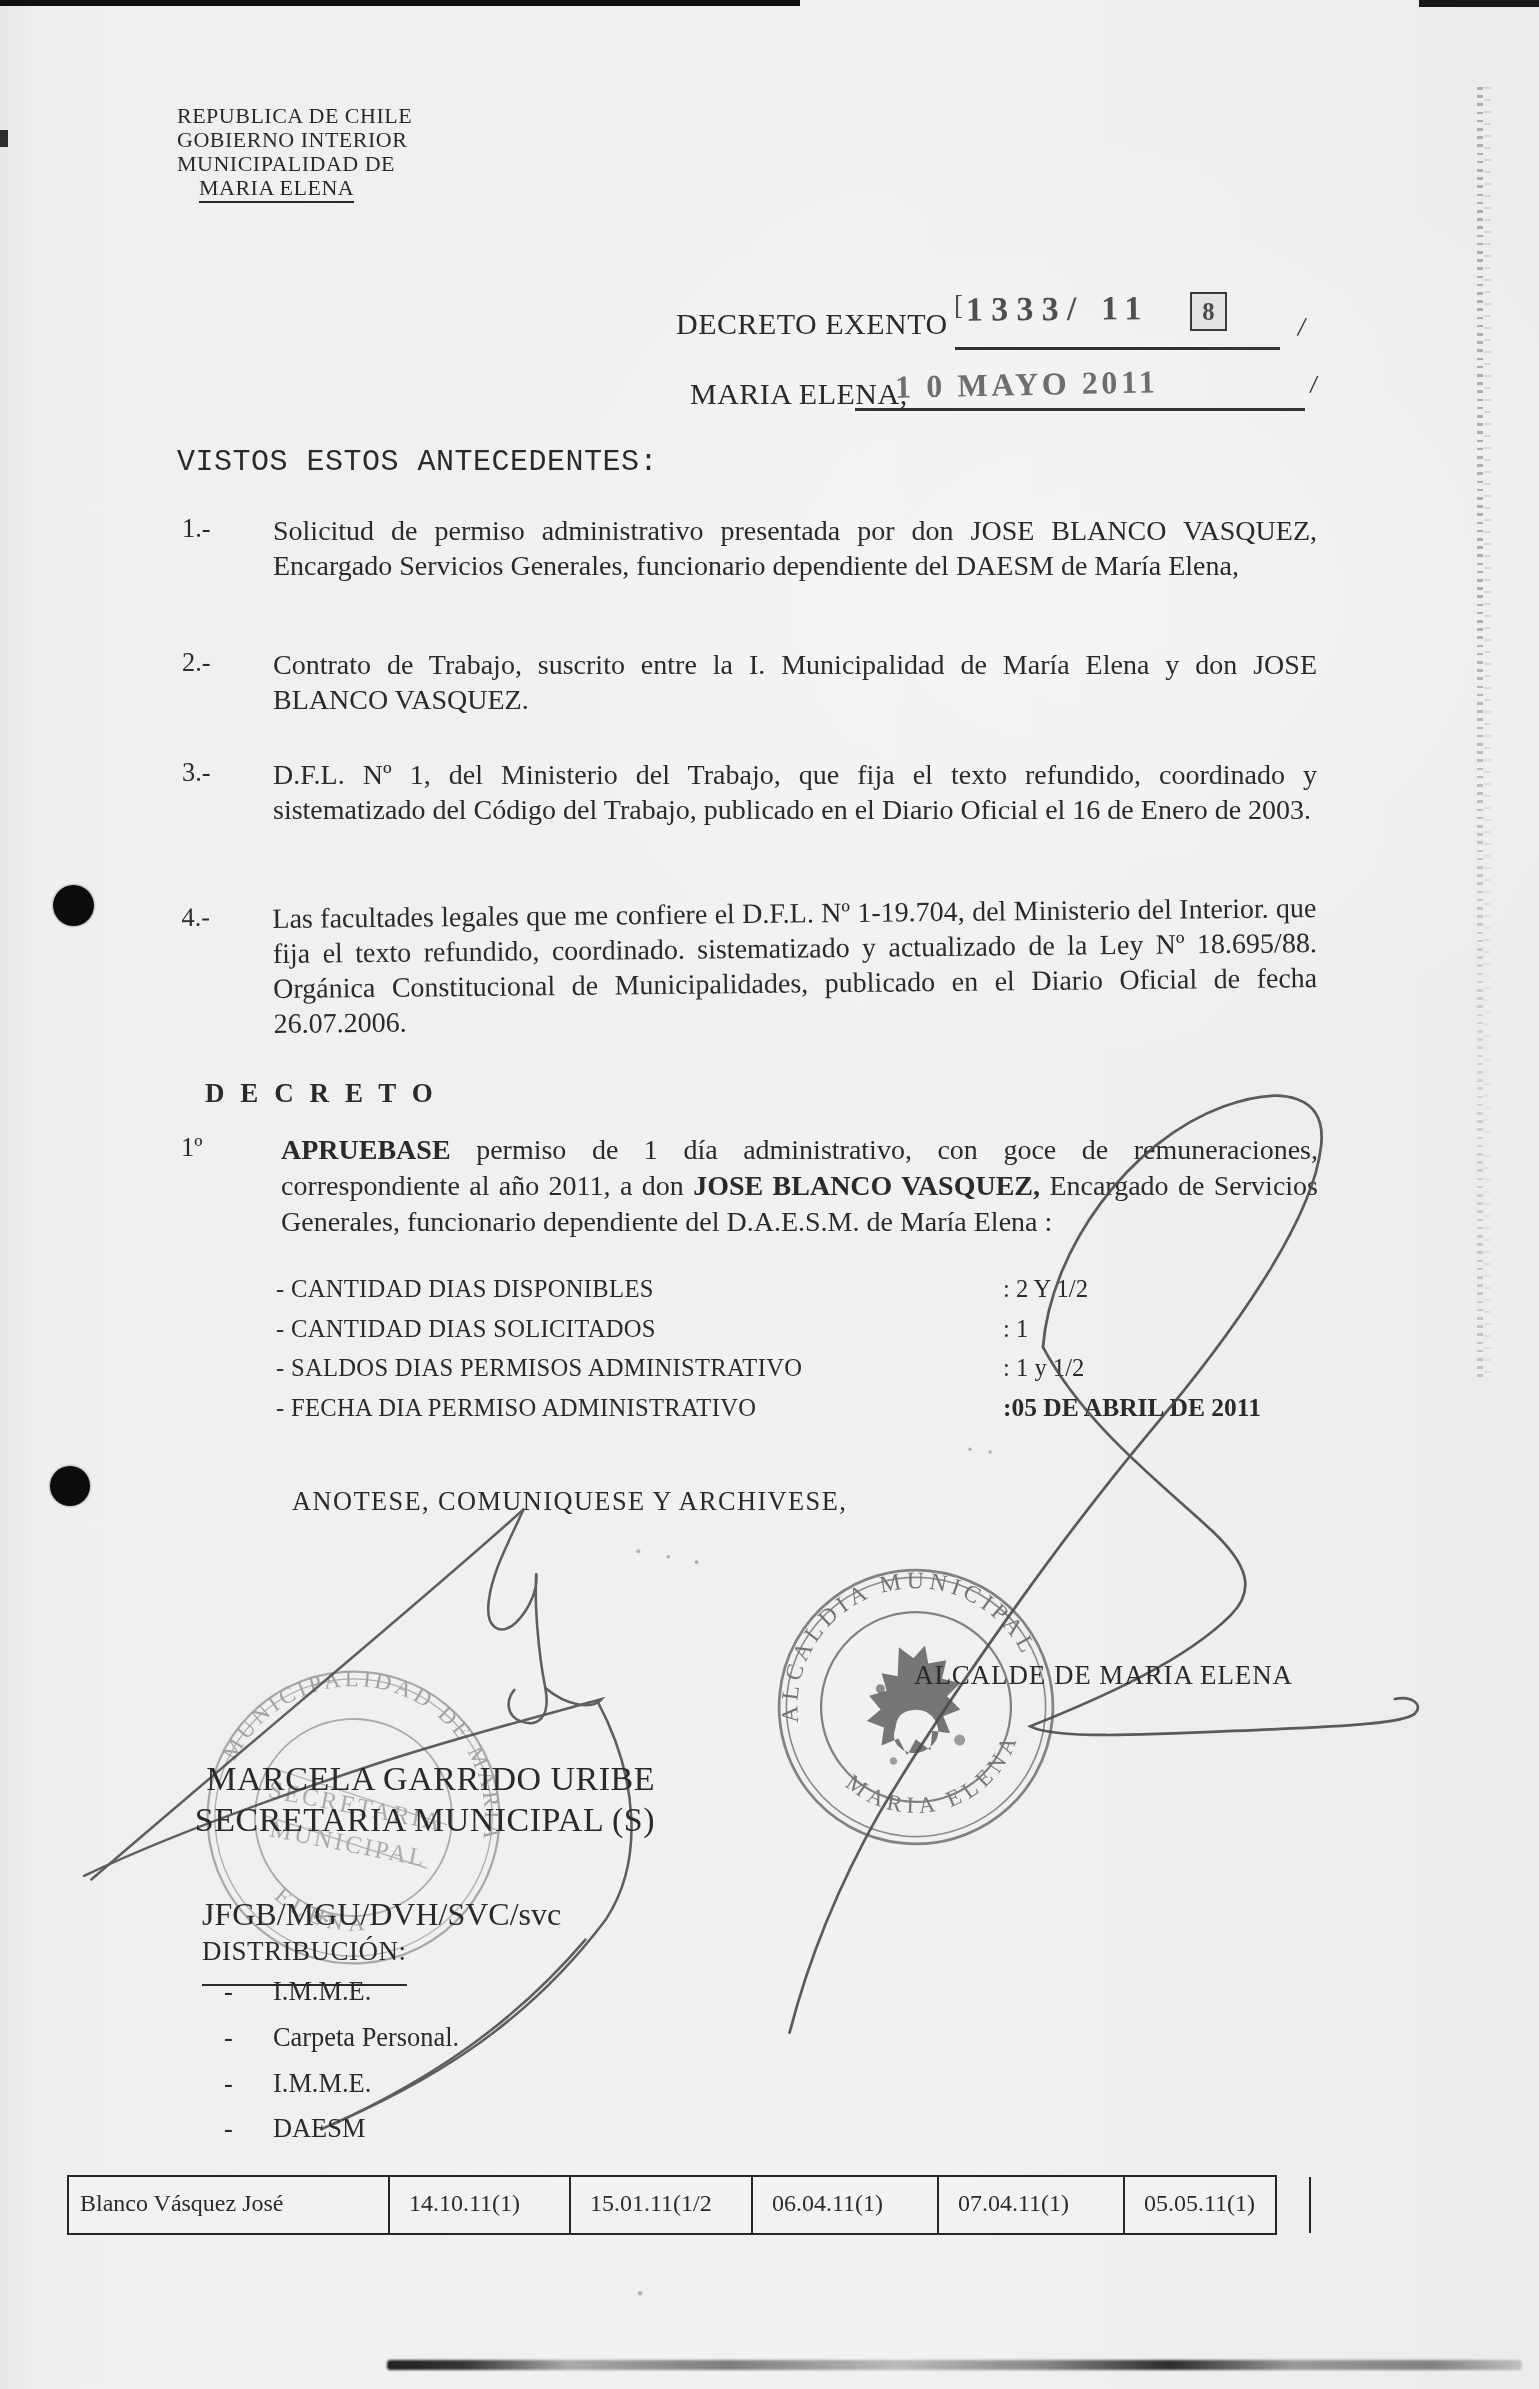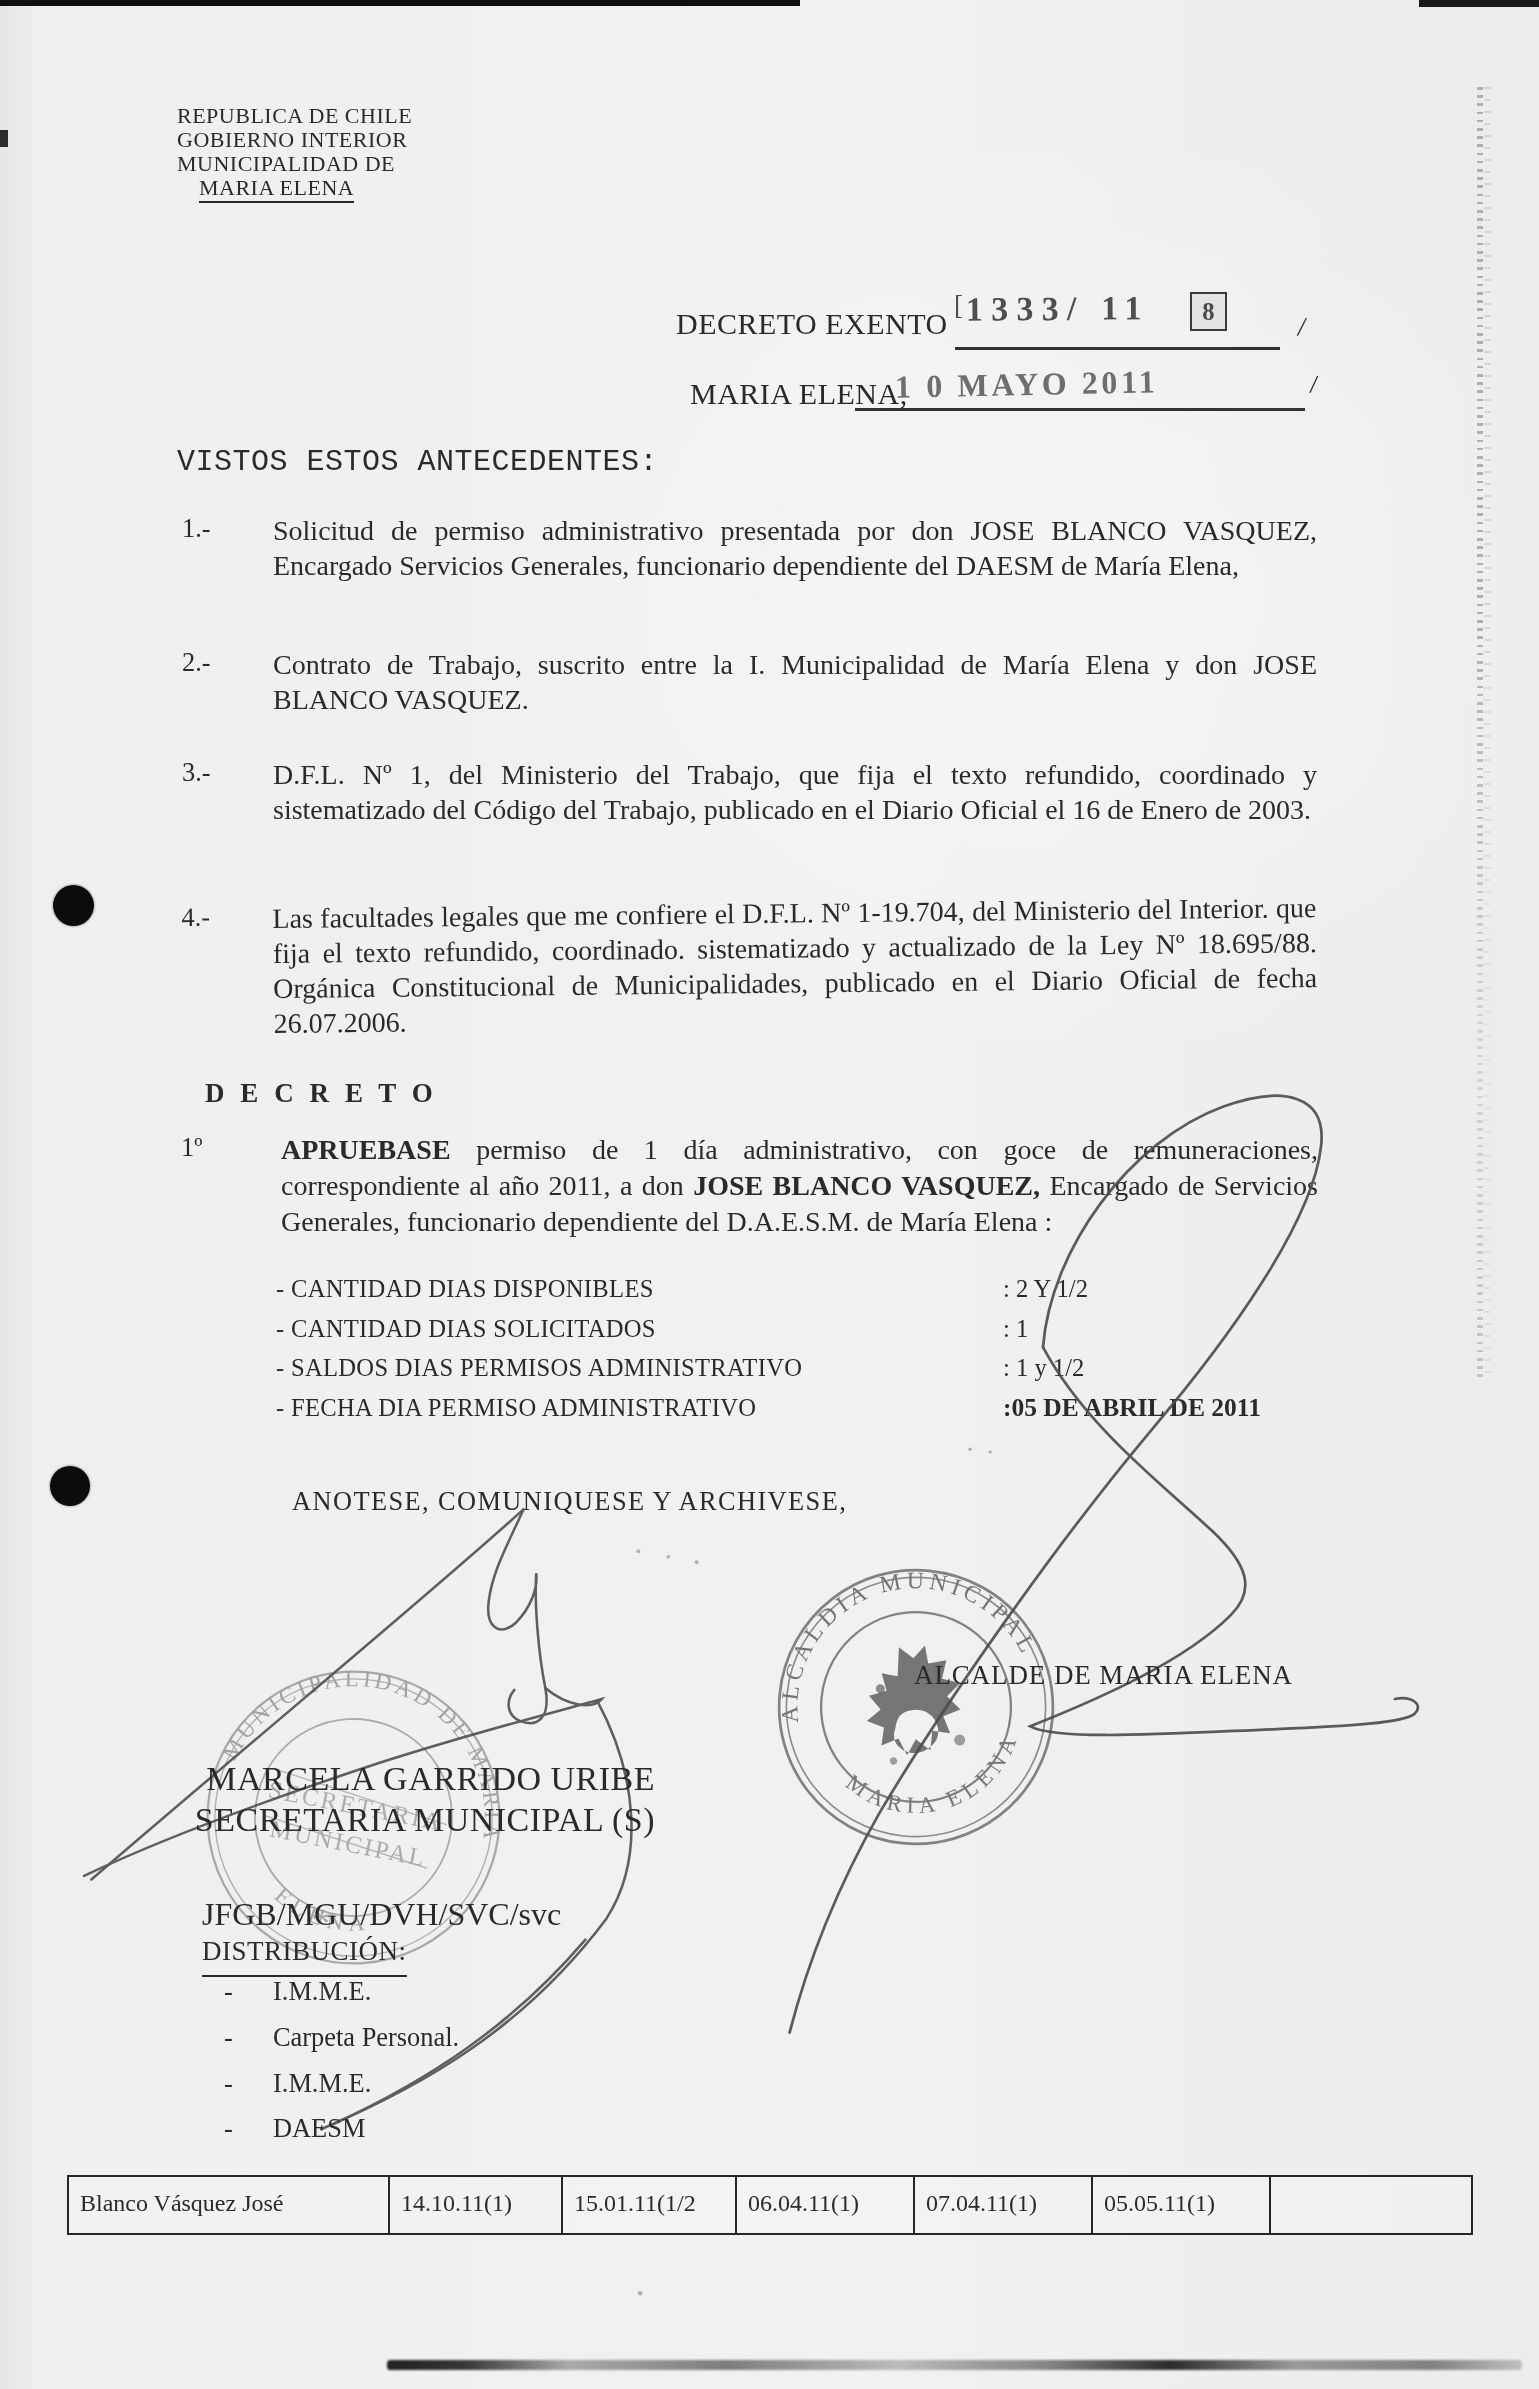--- a/index.html
+++ b/index.html
@@ -78,27 +78,27 @@
   .detail .dv{font-size:24.6px;}
   .d1{top:1275px;} .d2{top:1315px;} .d3{top:1354px;} .d4{top:1393px;}
   .d4 .dv{font-weight:bold;font-size:25.5px;}
   .closing{left:292px;top:1486px;font-size:26.4px;letter-spacing:1.4px;white-space:nowrap;}
   
   .mayor-block{left:871px;top:1656px;width:465px;text-align:center;font-size:27px;line-height:38px;letter-spacing:0.9px;}
   .secr-block{left:172px;top:1758px;width:483px;text-align:right;font-size:34px;line-height:41px;letter-spacing:0.5px;}
   .mayor-block div,.secr-block div{white-space:nowrap;}
   
   .initials{left:202px;top:1896px;font-size:32px;}
-  .distr{left:202px;top:1936px;font-size:27px;border-bottom:2.3px solid #2a2a2a;padding-bottom:8px;letter-spacing:0.5px;}
+  .distr{left:202px;top:1936px;font-size:27px;border-bottom:2.3px solid #2a2a2a;padding-bottom:17px;letter-spacing:0.5px;}
   .dist-item{font-size:26.4px;}
   .dist-item .dash{position:absolute;left:224px;}
   .dist-item .it{position:absolute;left:273px;white-space:nowrap;}
   .li1{top:1976px;} .li2{top:2022px;} .li3{top:2068px;} .li4{top:2113px;}
   
-  .reg-table{left:67px;top:2175px;width:1406px;height:60px;display:flex;border:2.7px solid #262626;box-sizing:border-box;background:rgba(255,255,255,.18);}
+  .reg-table{left:67px;top:2175px;width:1210px;height:60px;display:flex;border:2.7px solid #262626;box-sizing:border-box;background:rgba(255,255,255,.18);gap:8px;}
   .reg-table .cell{box-sizing:border-box;border-right:2.7px solid #262626;font-size:24px;line-height:53px;padding-left:11px;white-space:nowrap;overflow:hidden;}
   .reg-table .cell:last-child{border-right:none;}
   .c0{flex:0 0 321px;} .c1{flex:0 0 173px;} .c2{flex:0 0 174px;} .c3{flex:0 0 178px;}
   .c4{flex:0 0 178px;} .c5{flex:0 0 178px;} .c6{flex:1 1 auto;}
   svg{overflow:visible;}
   .no-select{user-select:none;}
 </style>
 </head>
 <body>
 

